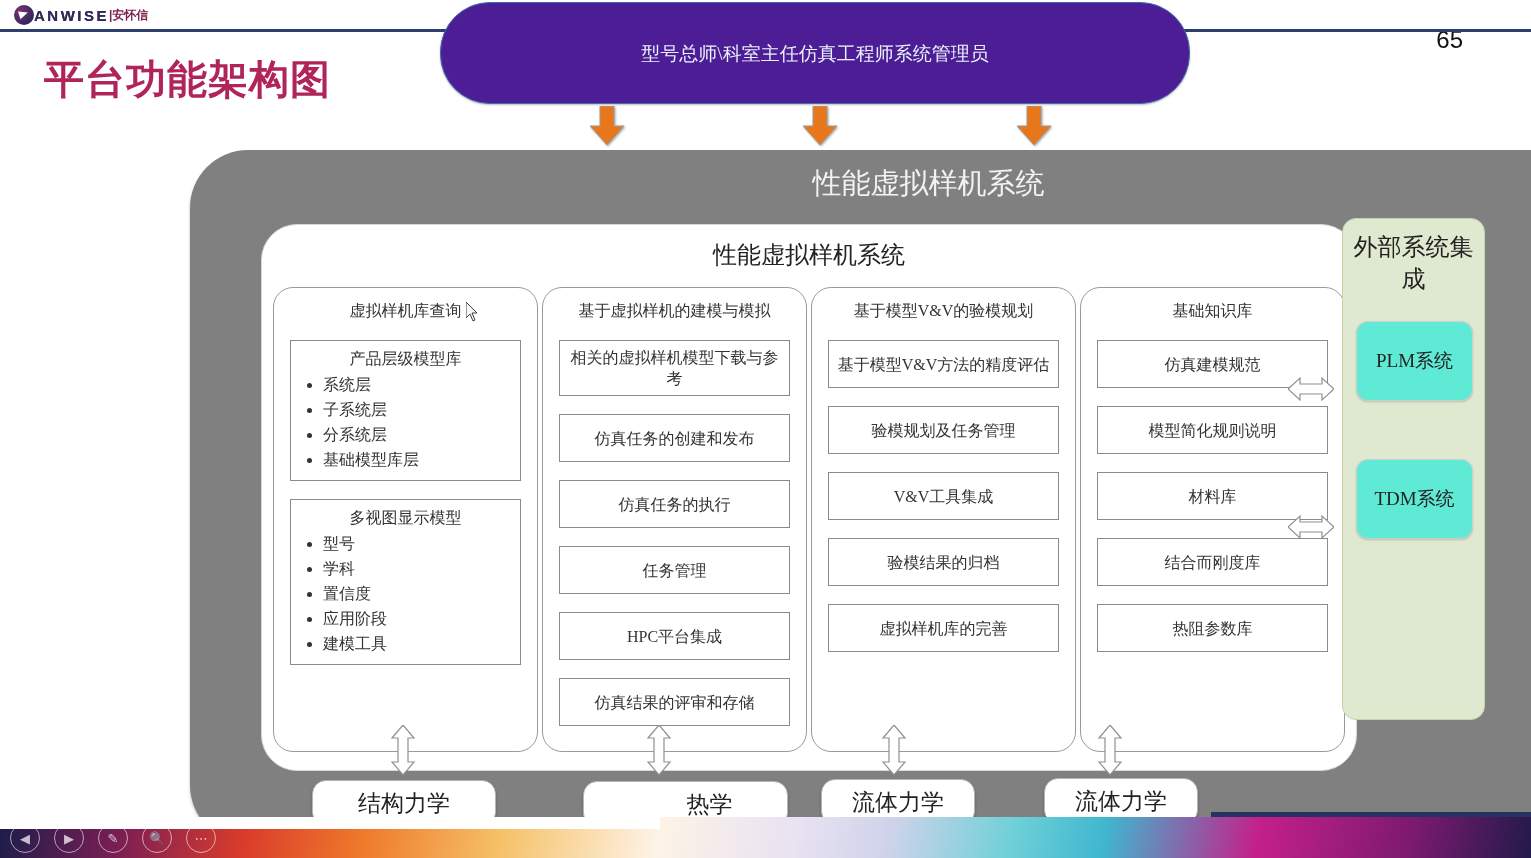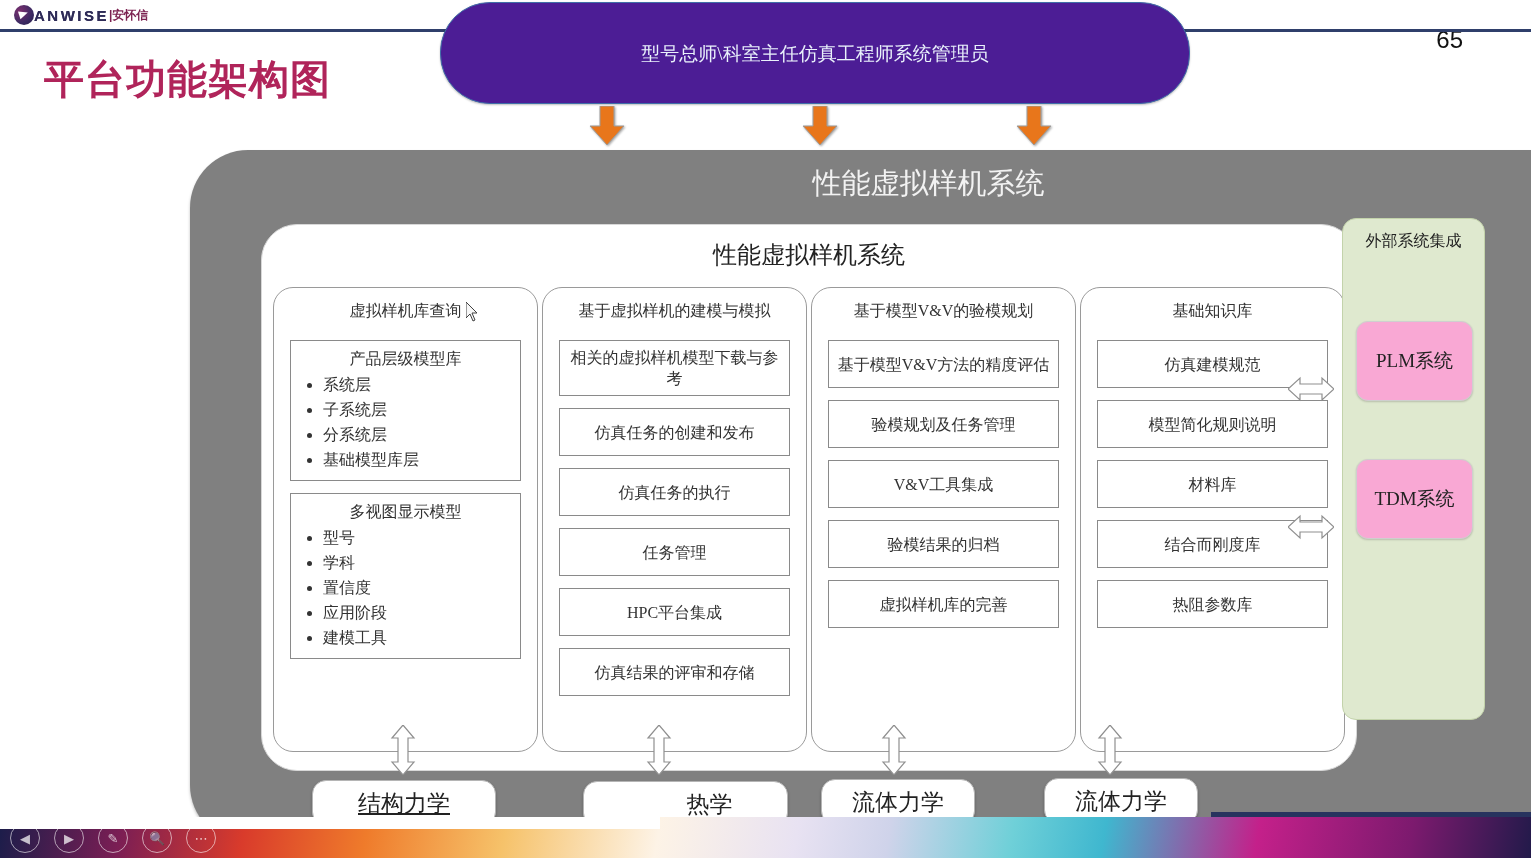--- a/index.html
+++ b/index.html
@@ -53,36 +53,36 @@
      background:#ffffff;border:1px solid #d8d8d8;border-radius:36px;}
   .white-title{position:absolute;left:0;right:0;top:14px;text-align:center;
      font-size:24px;color:#222;}
 
   
   .cols{position:absolute;left:11px;top:62px;width:1072px;height:465px;display:flex;gap:4px;font-family:Liberation Serif, serif;}
   .col{flex:1;border:1px solid #9a9a9a;border-radius:20px;background:#fff;
        position:relative;padding:0;box-sizing:border-box;}
   .col-title{text-align:center;font-size:16px;color:#333;padding-top:13px;height:24px;}
   .col-body{position:absolute;left:16px;right:16px;top:52px;bottom:10px;
-       display:flex;flex-direction:column;gap:12px;}
+       display:flex;flex-direction:column;gap:18px;}
   .cell{border:1px solid #8a8a8a;background:#fff;text-align:center;font-size:16px;
        color:#333;display:flex;align-items:center;justify-content:center;
        padding:6px 4px;line-height:21px;min-height:34px;}
 
   
   .listcell{border:1px solid #8a8a8a;background:#fff;padding:6px 6px 8px 6px;}
   .listcell .lc-head{text-align:center;font-size:16px;color:#333;margin:2px 0 2px 0;}
   .listcell ul{margin:0;padding-left:26px;}
   .listcell li{font-size:16px;color:#333;line-height:25px;}
 
   
   .extbox{position:absolute;left:1152px;top:68px;width:141px;height:500px;
      background:#dfe9cf;border:1px solid #c3d3ab;border-radius:14px;}
-  .ext-title{text-align:center;font-size:16px;color:#222;padding-top:12px;}
-  .ext-cell{position:absolute;left:13px;width:115px;height:78px;background:#f9a8d4;
+  .ext-title{text-align:center;font-size:24px;color:#222;padding-top:12px;}
+  .ext-cell{position:absolute;left:13px;width:115px;height:78px;background:#5eead4;
      border:1px solid #cfcfcf;border-radius:12px;display:flex;align-items:center;
      justify-content:center;font-size:19px;color:#222;box-shadow:0 1px 2px rgba(0,0,0,.18);}
 
   
   .dbl-h{position:absolute;width:46px;height:28px;}
   .dbl-v{position:absolute;width:28px;height:50px;}
 
   
   .disc{position:absolute;height:44px;background:#fff;border:1px solid #b5b5b5;
      border-radius:14px;display:flex;align-items:center;justify-content:center;
@@ -230,21 +230,21 @@
       <polygon points="14,0 25,13 19,13 19,37 25,37 14,50 3,37 9,37 9,13 3,13" fill="#ffffff" stroke="#8f8f8f" stroke-width="1.2"></polygon>
     </svg>
     <svg class="dbl-v" style="left:690px;top:575px;" viewBox="0 0 28 50">
       <polygon points="14,0 25,13 19,13 19,37 25,37 14,50 3,37 9,37 9,13 3,13" fill="#ffffff" stroke="#8f8f8f" stroke-width="1.2"></polygon>
     </svg>
     <svg class="dbl-v" style="left:906px;top:575px;" viewBox="0 0 28 50">
       <polygon points="14,0 25,13 19,13 19,37 25,37 14,50 3,37 9,37 9,13 3,13" fill="#ffffff" stroke="#8f8f8f" stroke-width="1.2"></polygon>
     </svg>
   </div>
 
-  <div class="disc" style="left:312px;top:780px;width:182px;text-decoration:underline;">结构力学</div>
+  <div class="disc" style="left:312px;top:780px;width:182px;">结构力学</div>
   <div class="disc" style="left:583px;top:781px;width:155px;padding-left:48px;">热学</div>
   <div class="disc" style="left:821px;top:779px;width:152px;">流体力学</div>
   <div class="disc" style="left:1044px;top:778px;width:152px;">流体力学</div>
 
   <div class="navy">
     <div class="navy-txt">SE</div>
   </div>
 
   <div class="taskbar">
     <div class="tb-bg"></div>

